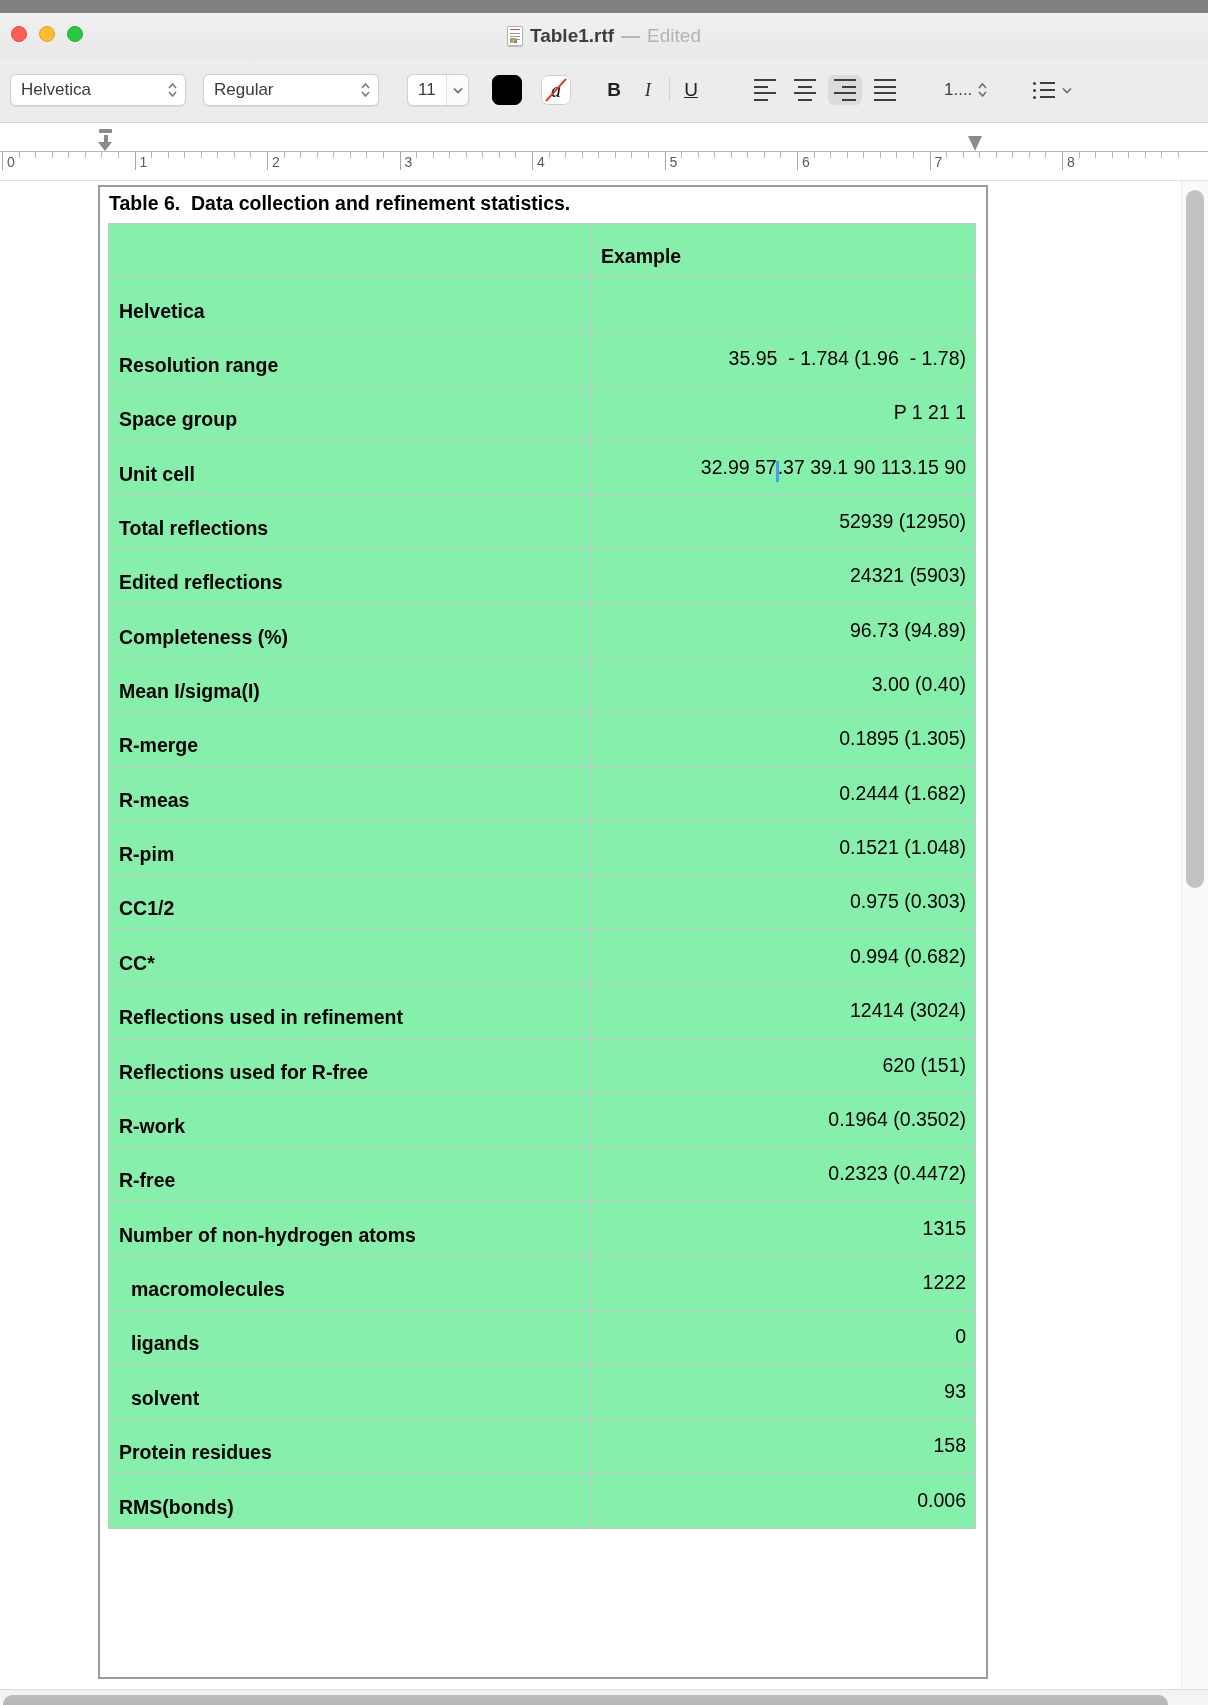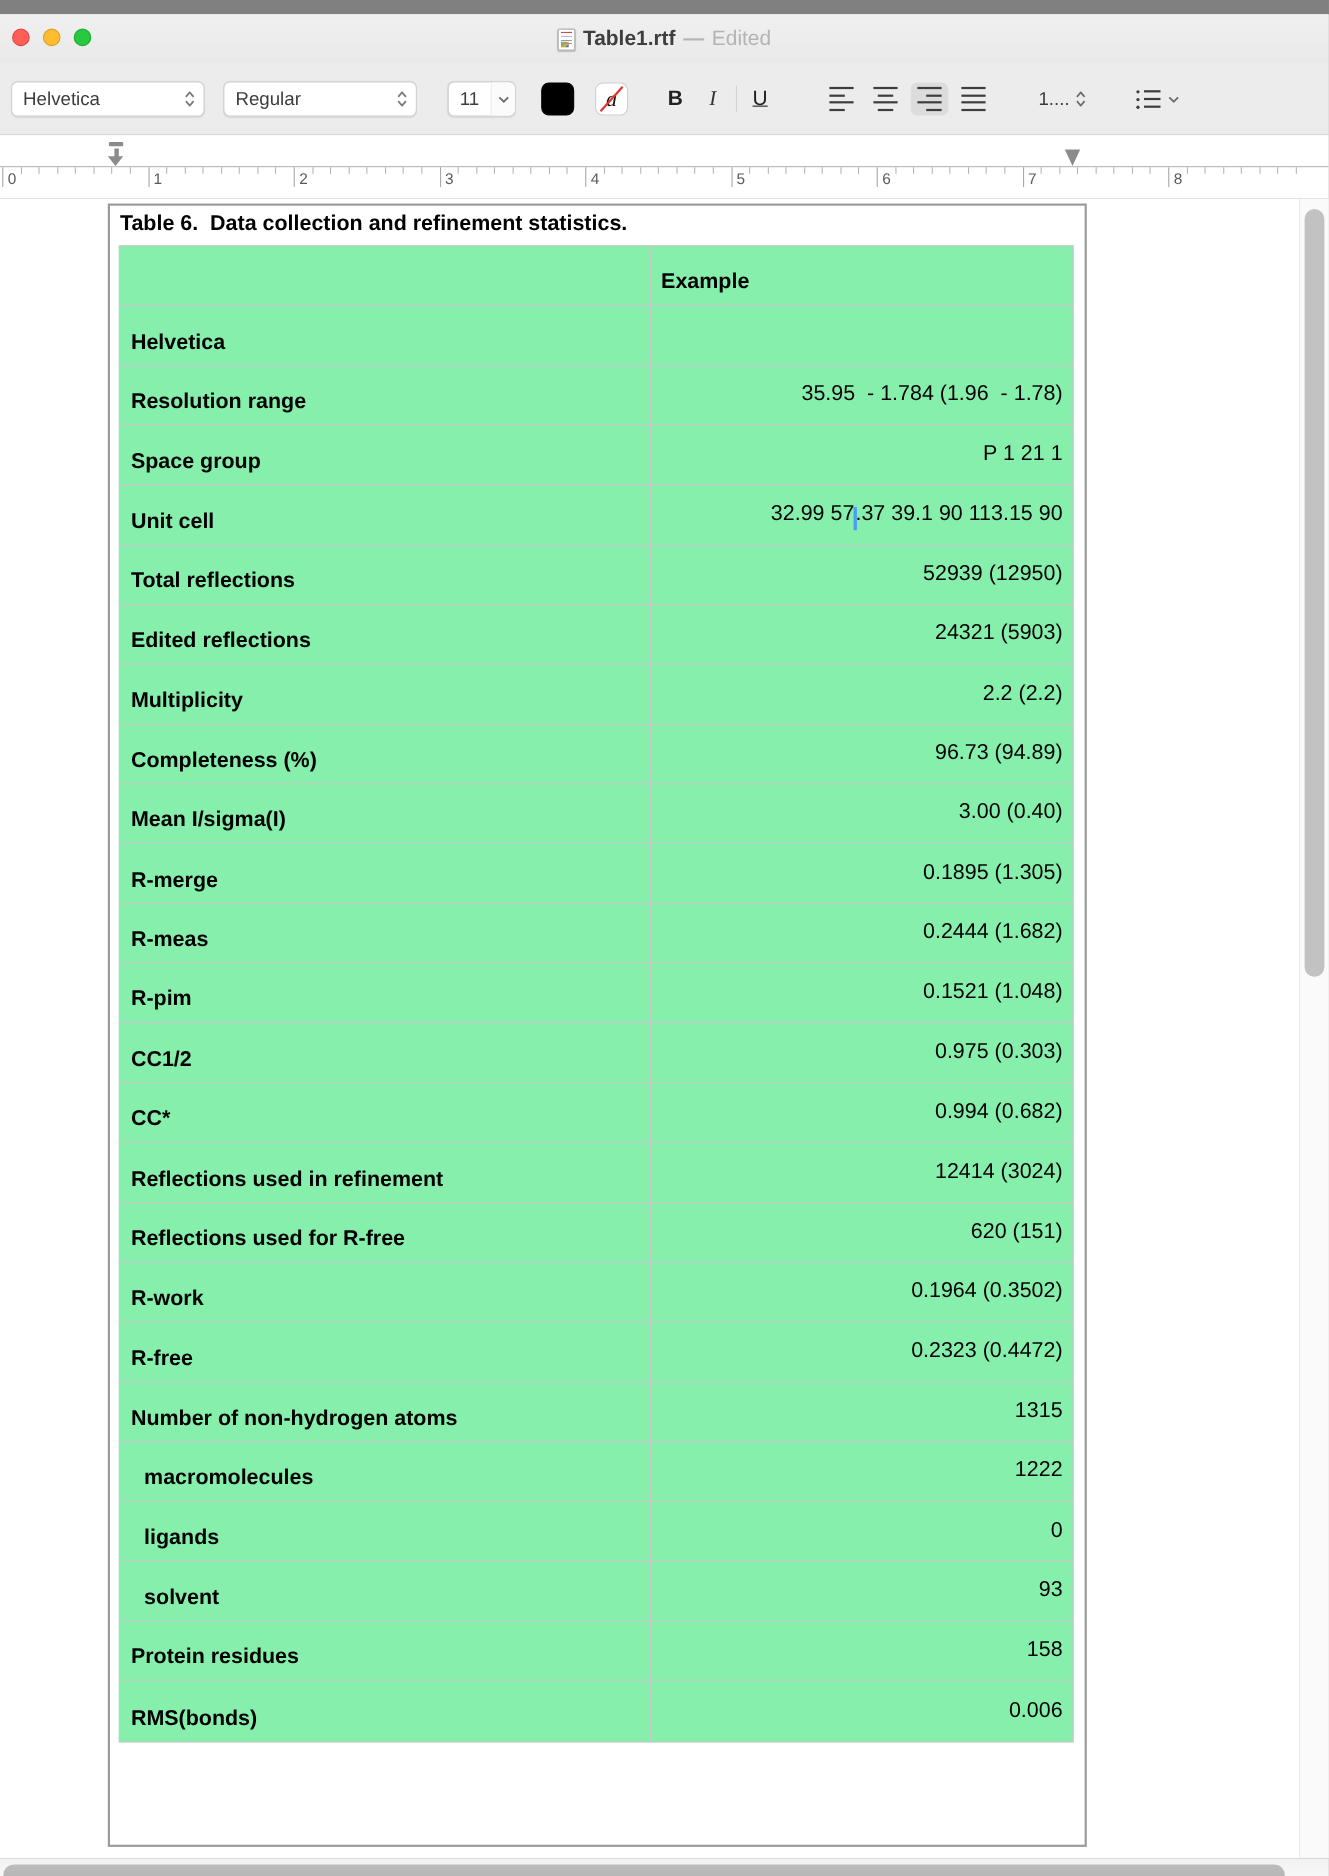--- a/index.html
+++ b/index.html
@@ -359,24 +359,20 @@
             </div>
             <div class="trow">
               <div class="cell-label">Total reflections</div>
               <div class="cell-value">52939 (12950)</div>
             </div>
             <div class="trow">
               <div class="cell-label">Edited reflections</div>
               <div class="cell-value">24321 (5903)</div>
             </div>
             <div class="trow">
-              <div class="cell-label">Multiplicity</div>
-              <div class="cell-value">2.2 (2.2)</div>
-            </div>
-            <div class="trow">
               <div class="cell-label">Completeness (%)</div>
               <div class="cell-value">96.73 (94.89)</div>
             </div>
             <div class="trow">
               <div class="cell-label">Mean I/sigma(I)</div>
               <div class="cell-value">3.00 (0.40)</div>
             </div>
             <div class="trow">
               <div class="cell-label">R-merge</div>
               <div class="cell-value">0.1895 (1.305)</div>

